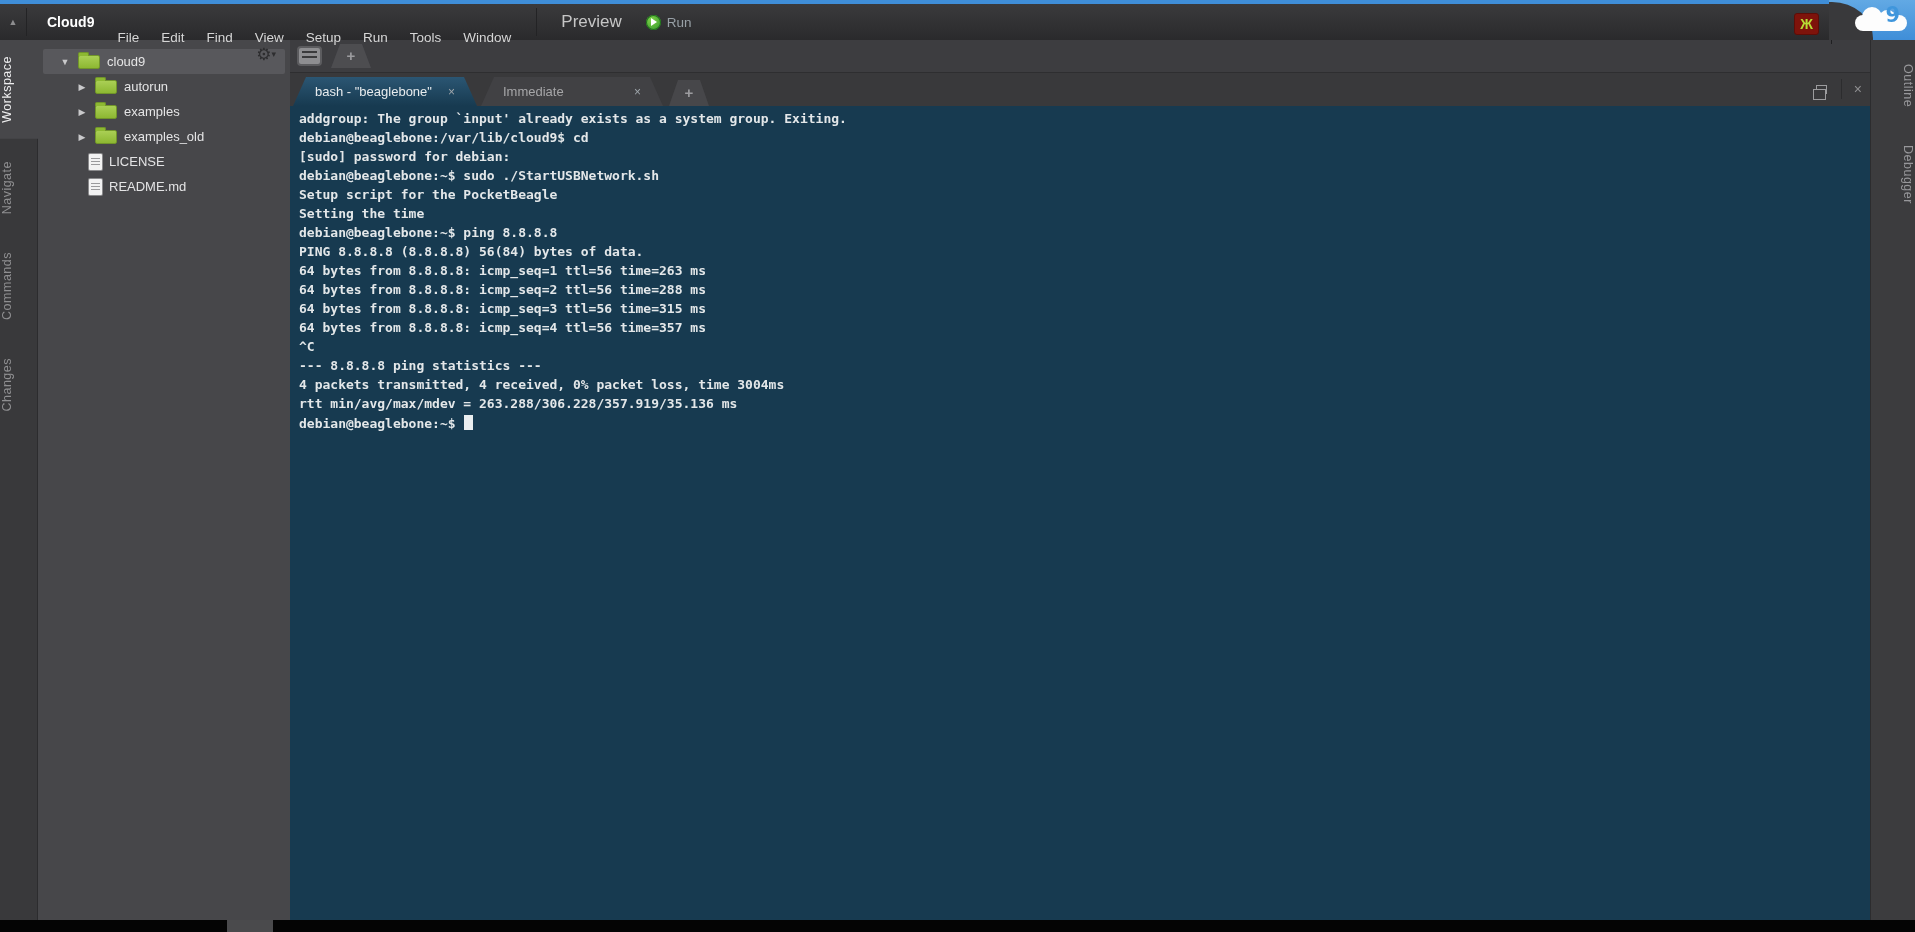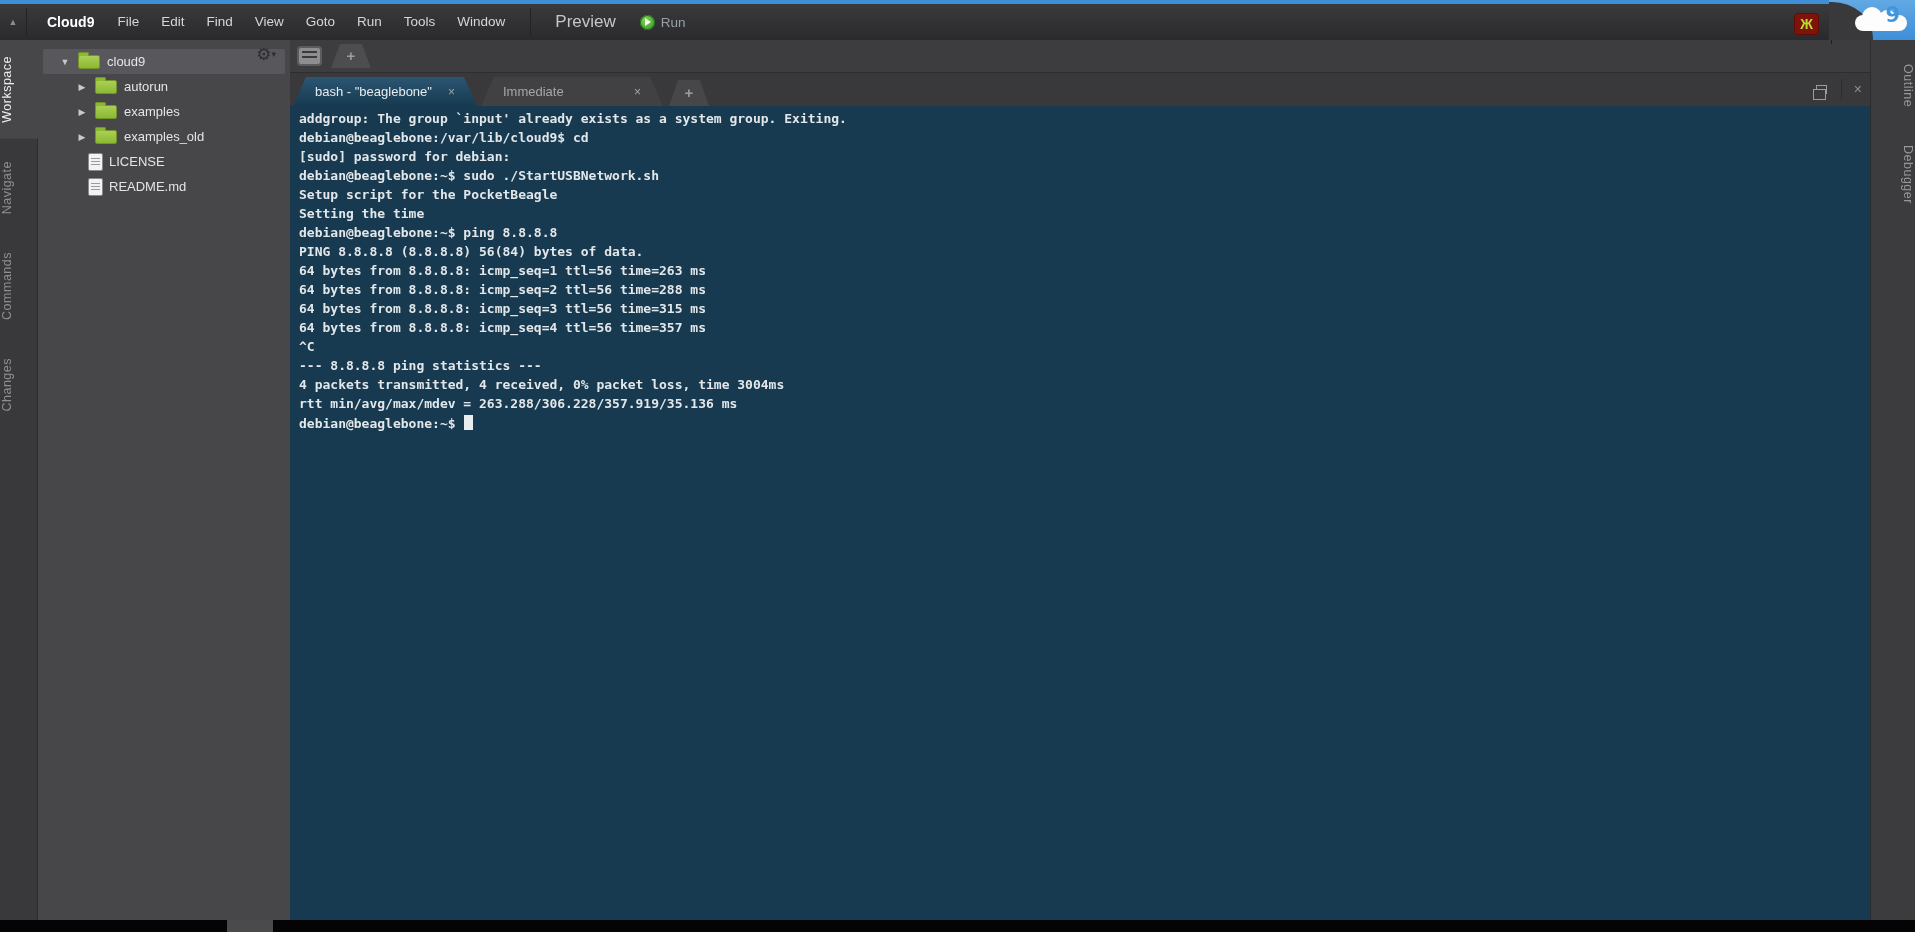--- a/index.html
+++ b/index.html
@@ -6,21 +6,21 @@
   html,body { width:1915px; height:932px; overflow:hidden; background:#2b2b2d;
               font-family:"Liberation Sans", sans-serif; }
 
   
   .menubar { position:absolute; top:0; left:0; width:1915px; height:40px;
     background:linear-gradient(#3a3a3c,#2a2a2c); border-top:4px solid #3f8ed8;
     display:flex; align-items:center; z-index:30; }
   .collapse-arrow { width:26px; text-align:center; color:#8d8d8f; font-size:9px; cursor:pointer; }
   .menu-sep1 { width:1px; height:28px; background:#232325; margin-right:8px; }
   .menu-logo { color:#ffffff; font-weight:bold; font-size:14px; padding:0 12px; cursor:default; }
-  .menu-item { color:#d6d6d6; font-size:13.5px; padding:0 11px; height:36px; line-height:36px; cursor:default; }
+  .menu-item { color:#d6d6d6; font-size:13.5px; padding:16px 11px; height:36px; line-height:36px; cursor:default; }
   .menu-sep2 { width:1px; height:28px; background:#232325; margin:0 10px 0 14px; }
   .preview-btn { color:#c6c6c6; font-size:17px; padding:0 14px; }
   .run-btn { display:flex; align-items:center; gap:6px; padding:0 10px; }
   .run-circle { width:15px; height:15px; border-radius:50%;
     background:radial-gradient(circle at 35% 30%, #7fd24a, #2f9428); position:relative;
     box-shadow:inset 0 0 0 1px #1f6e1c; }
   .run-circle::after { content:""; position:absolute; left:5px; top:3.5px;
     border-left:6px solid #fff; border-top:4px solid transparent; border-bottom:4px solid transparent; }
   .run-label { color:#98a0a6; font-size:13.5px; }
   .menubar-right { position:absolute; right:0; top:0; height:40px; display:flex; align-items:center; }
@@ -132,21 +132,21 @@
 <div class="menubar">
   <div class="collapse-arrow">▲</div>
   <div class="menu-sep1"></div>
   <div class="menu-logo">Cloud9</div>
   <div style="display:flex;">
 
   <div class="menu-item">File</div>
       <div class="menu-item">Edit</div>
       <div class="menu-item">Find</div>
       <div class="menu-item">View</div>
-      <div class="menu-item">Goto</div>
+      <div class="menu-item">Setup</div>
       <div class="menu-item">Run</div>
       <div class="menu-item">Tools</div>
       <div class="menu-item">Window</div>
     </div>
   <div class="menu-sep2"></div>
   <div class="preview-btn">Preview</div>
   <div class="run-btn">
     <span class="run-circle"></span>
     <span class="run-label">Run</span>
   </div>

